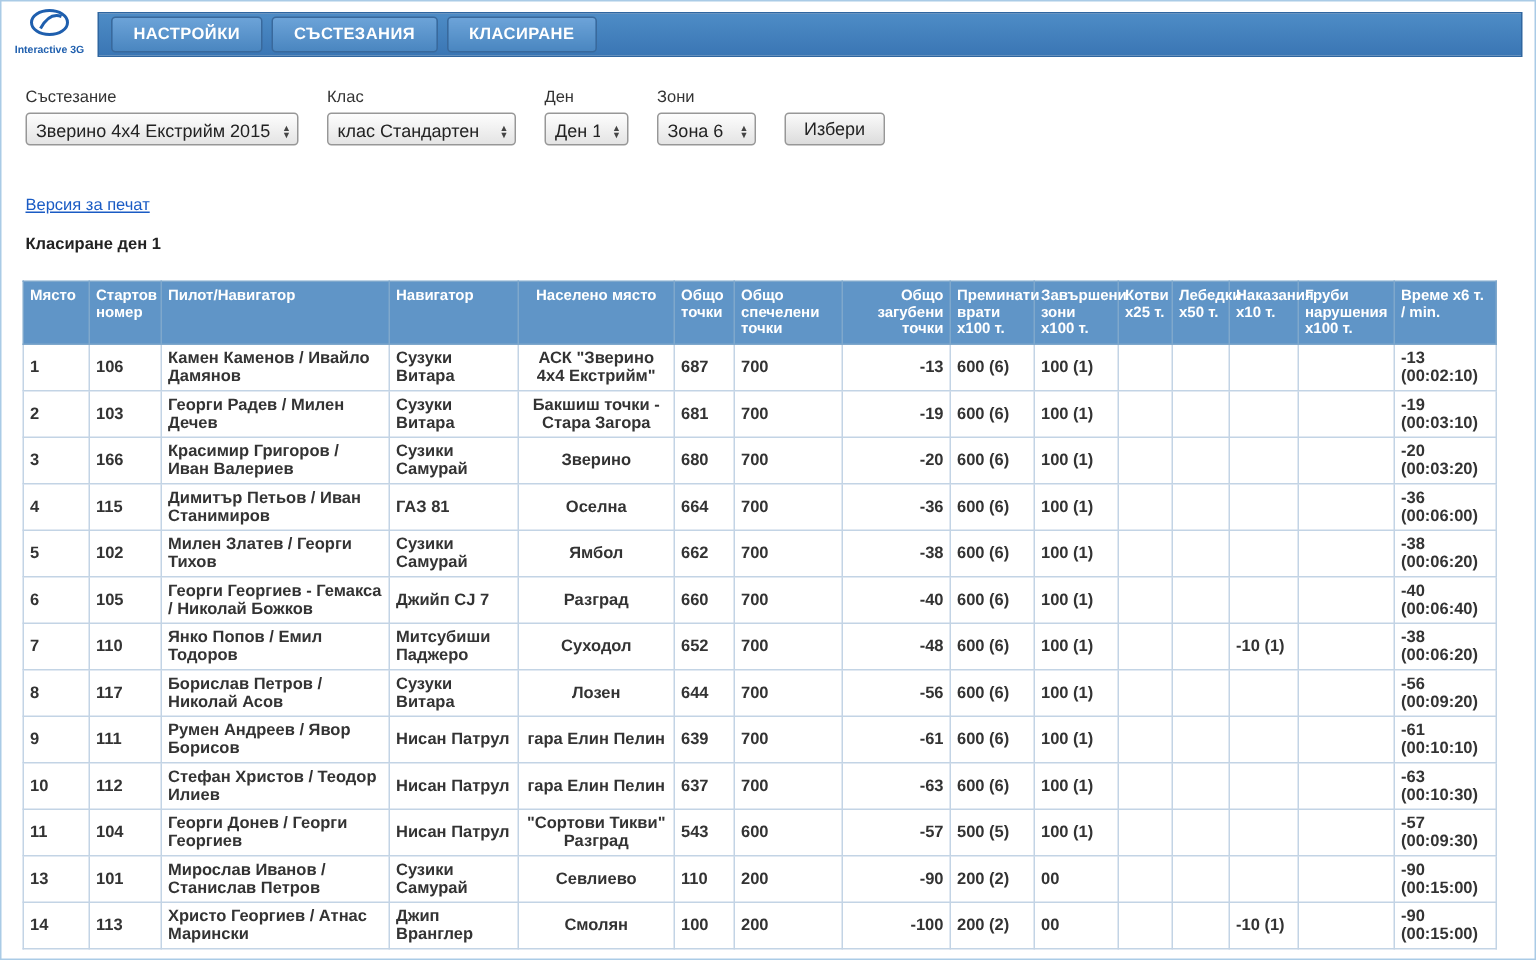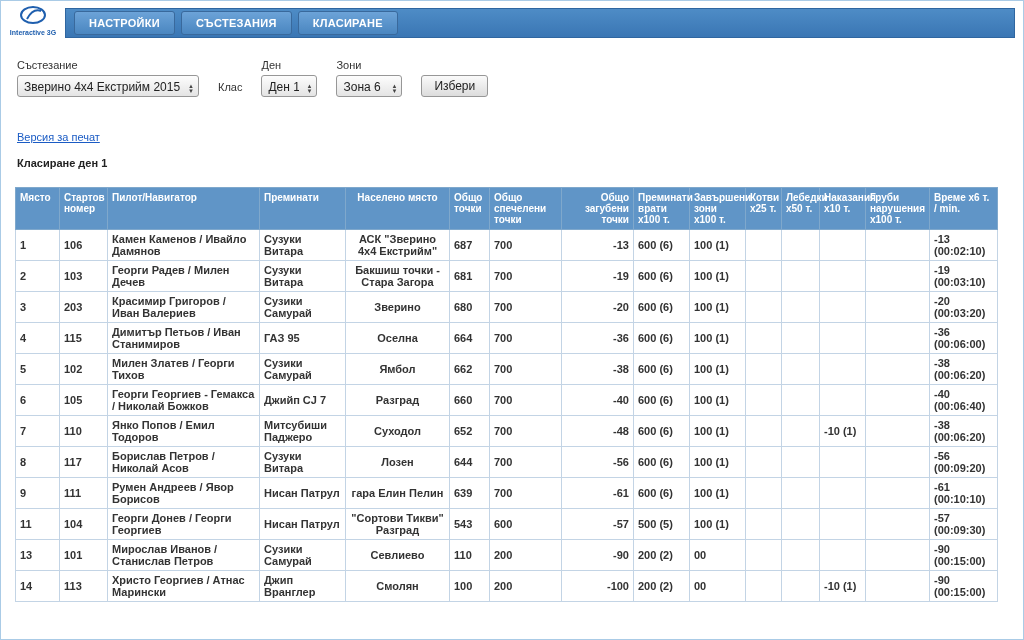--- a/index.html
+++ b/index.html
@@ -101,20 +101,27 @@
       <span class="select w-comp">
         <span class="select-value">Зверино 4х4 Екстрийм 2015</span>
         <span class="select-arrows">
             <span>▲</span>
             <span>▼</span>
           </span>
       </span>
     </div>
     <div class="filter-group">
       <span class="filter-label">Клас</span>
+      <span class="select w-class">
+        <span class="select-value">клас Стандартен</span>
+        <span class="select-arrows">
+            <span>▲</span>
+            <span>▼</span>
+          </span>
+      </span>
     </div>
     <div class="filter-group">
       <span class="filter-label">Ден</span>
       <span class="select w-day">
         <span class="select-value">Ден 1</span>
         <span class="select-arrows">
             <span>▲</span>
             <span>▼</span>
           </span>
       </span>
@@ -135,21 +142,21 @@
   <a class="print-link">Версия за печат</a>
 
   <h2 class="section-title">Класиране ден 1</h2>
 
   <table class="results">
     <thead>
       <tr>
           <th>Място</th>
           <th>Стартов номер</th>
           <th>Пилот/Навигатор</th>
-          <th>Преминати</th>
+          <th>Навигатор</th>
           <th>Населено място</th>
           <th>Общо точки</th>
           <th>Общо спечелени точки</th>
           <th>Общо загубени точки</th>
           <th>Преминати врати x100 т.</th>
           <th>Завършени зони x100 т.</th>
           <th>Котви x25 т.</th>
           <th>Лебедки x50 т.</th>
           <th>Наказания x10 т.</th>
           <th>Груби нарушения x100 т.</th>
@@ -188,41 +195,41 @@
           <td>100 (1)</td>
           <td></td>
           <td></td>
           <td></td>
           <td></td>
           <td>-19
 (00:03:10)</td>
         </tr>
         <tr>
           <td>3</td>
-          <td>203</td>
+          <td>166</td>
           <td>Красимир Григоров / Иван Валериев</td>
           <td>Сузики Самурай</td>
           <td>Зверино</td>
           <td>680</td>
           <td>700</td>
           <td>-20</td>
           <td>600 (6)</td>
           <td>100 (1)</td>
           <td></td>
           <td></td>
           <td></td>
           <td></td>
           <td>-20
 (00:03:20)</td>
         </tr>
         <tr>
           <td>4</td>
           <td>115</td>
           <td>Димитър Петьов / Иван Станимиров</td>
-          <td>ГАЗ 95</td>
+          <td>ГАЗ 81</td>
           <td>Оселна</td>
           <td>664</td>
           <td>700</td>
           <td>-36</td>
           <td>600 (6)</td>
           <td>100 (1)</td>
           <td></td>
           <td></td>
           <td></td>
           <td></td>
@@ -311,20 +318,38 @@
           <td>700</td>
           <td>-61</td>
           <td>600 (6)</td>
           <td>100 (1)</td>
           <td></td>
           <td></td>
           <td></td>
           <td></td>
           <td>-61
 (00:10:10)</td>
+        </tr>
+        <tr>
+          <td>10</td>
+          <td>112</td>
+          <td>Стефан Христов / Теодор Илиев</td>
+          <td>Нисан Патрул</td>
+          <td>гара Елин Пелин</td>
+          <td>637</td>
+          <td>700</td>
+          <td>-63</td>
+          <td>600 (6)</td>
+          <td>100 (1)</td>
+          <td></td>
+          <td></td>
+          <td></td>
+          <td></td>
+          <td>-63
+(00:10:30)</td>
         </tr>
         <tr>
           <td>11</td>
           <td>104</td>
           <td>Георги Донев / Георги Георгиев</td>
           <td>Нисан Патрул</td>
           <td>"Сортови Тикви" Разград</td>
           <td>543</td>
           <td>600</td>
           <td>-57</td>

